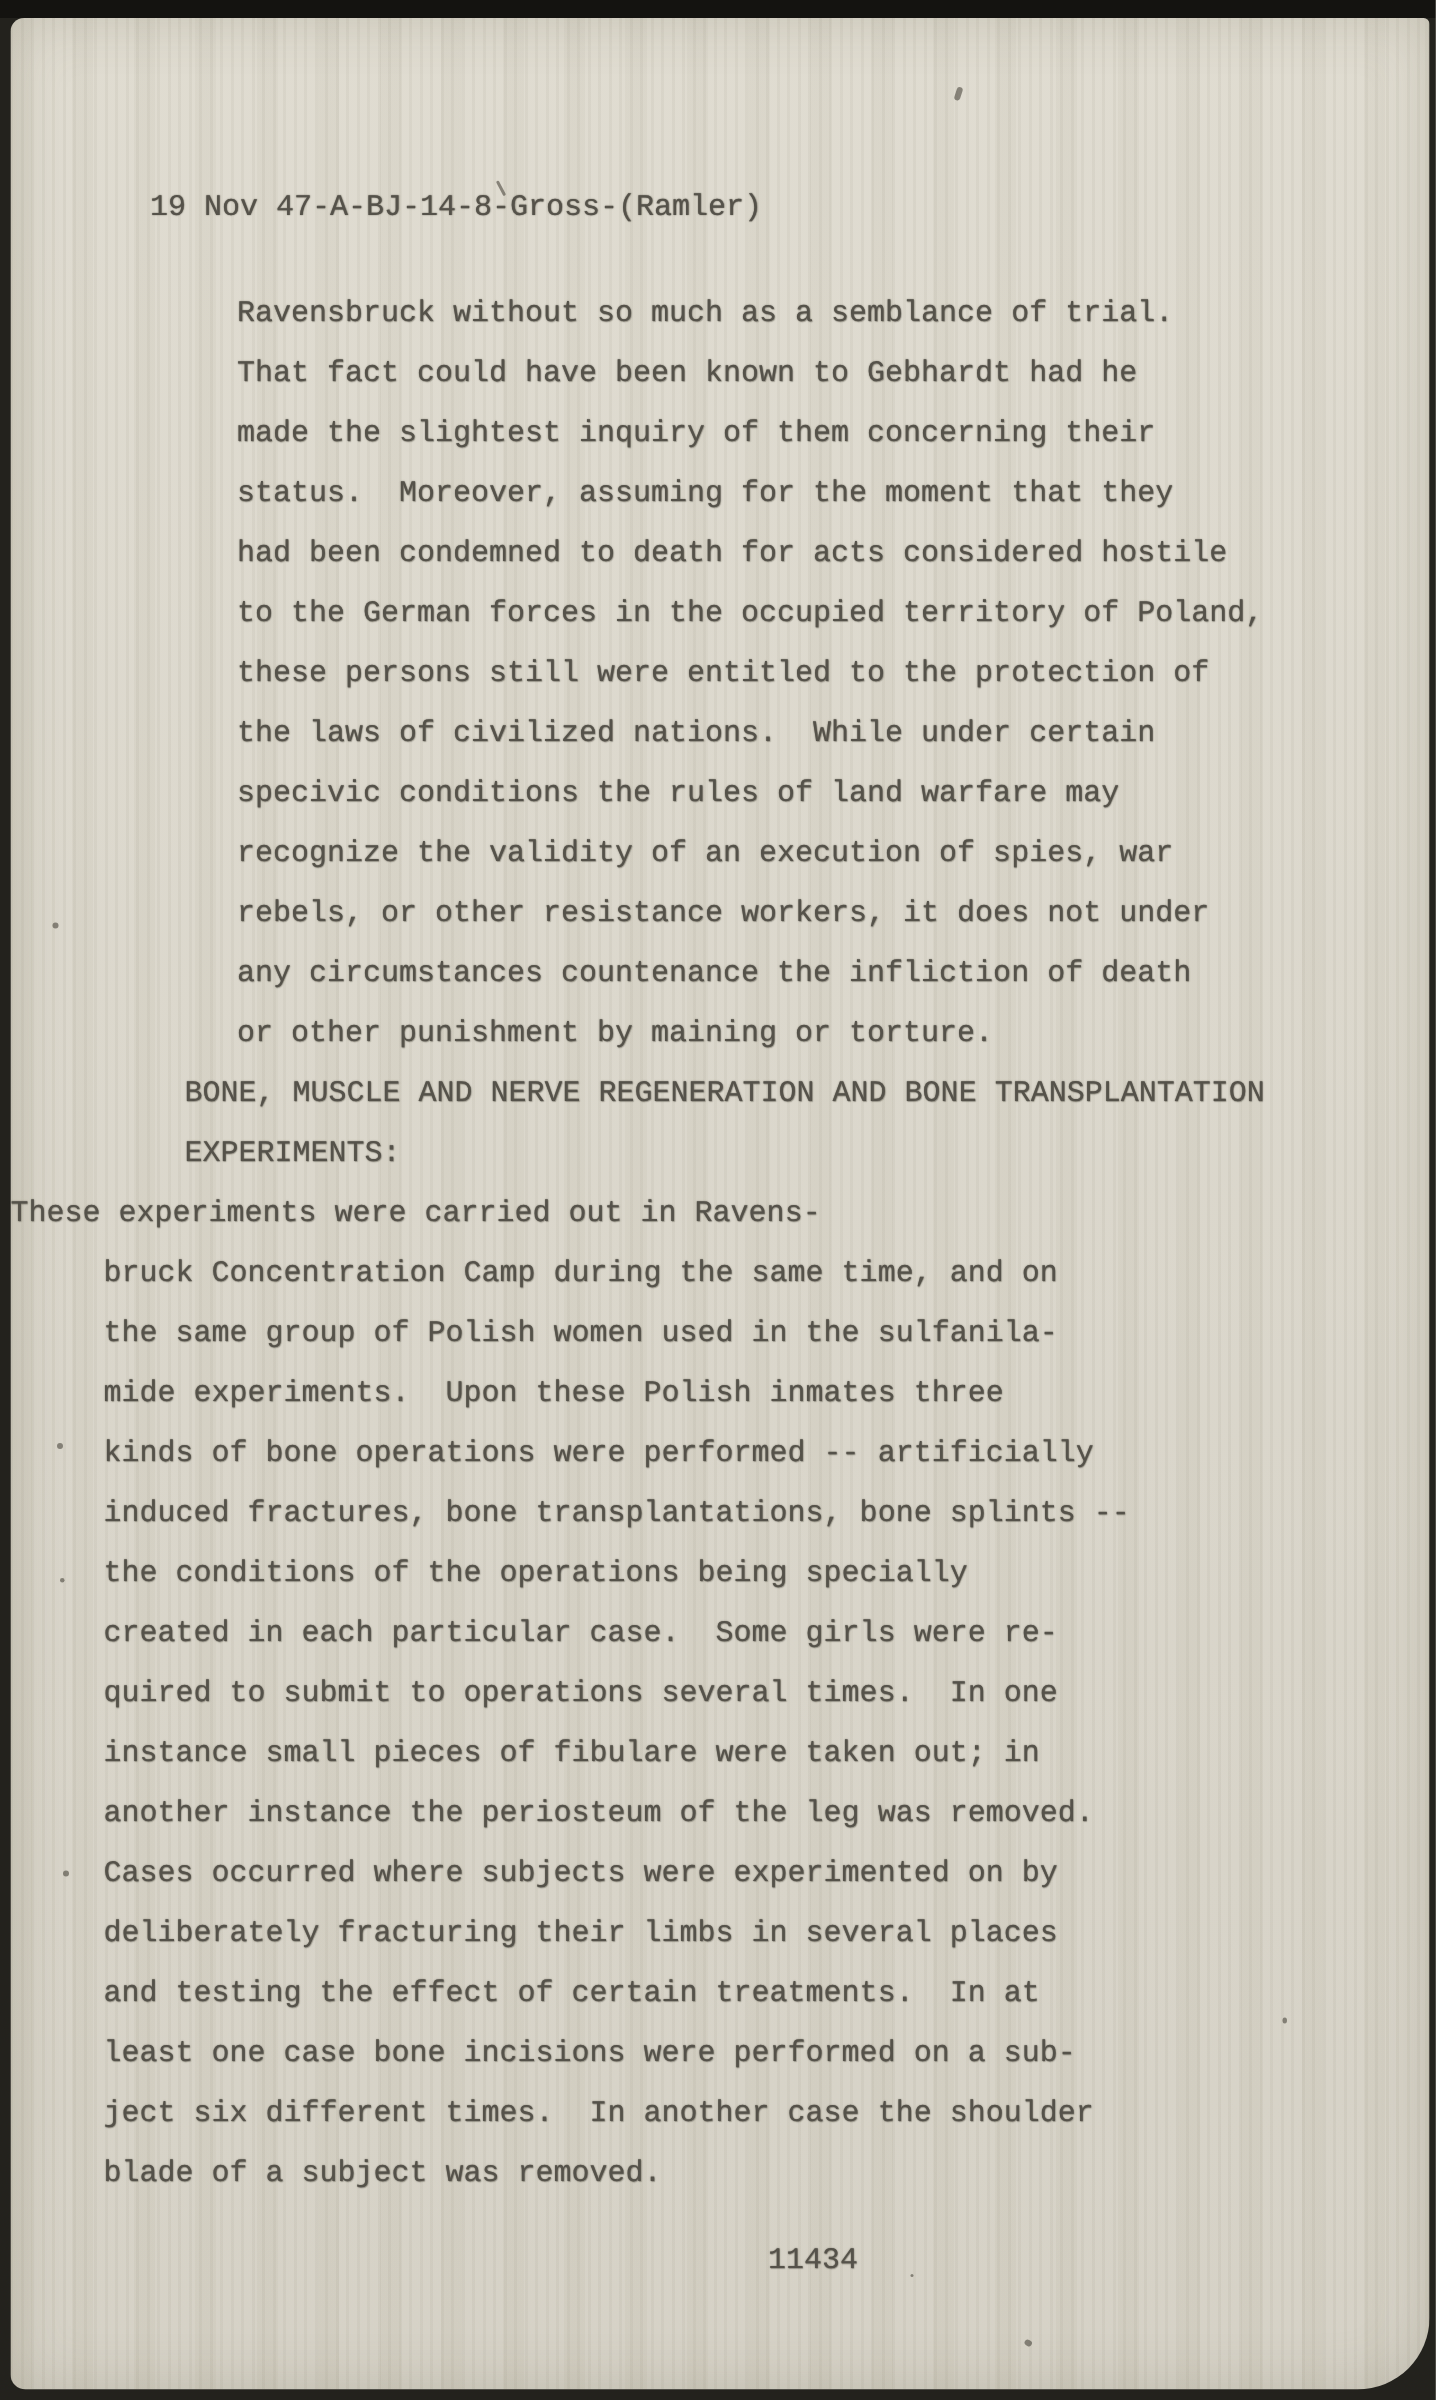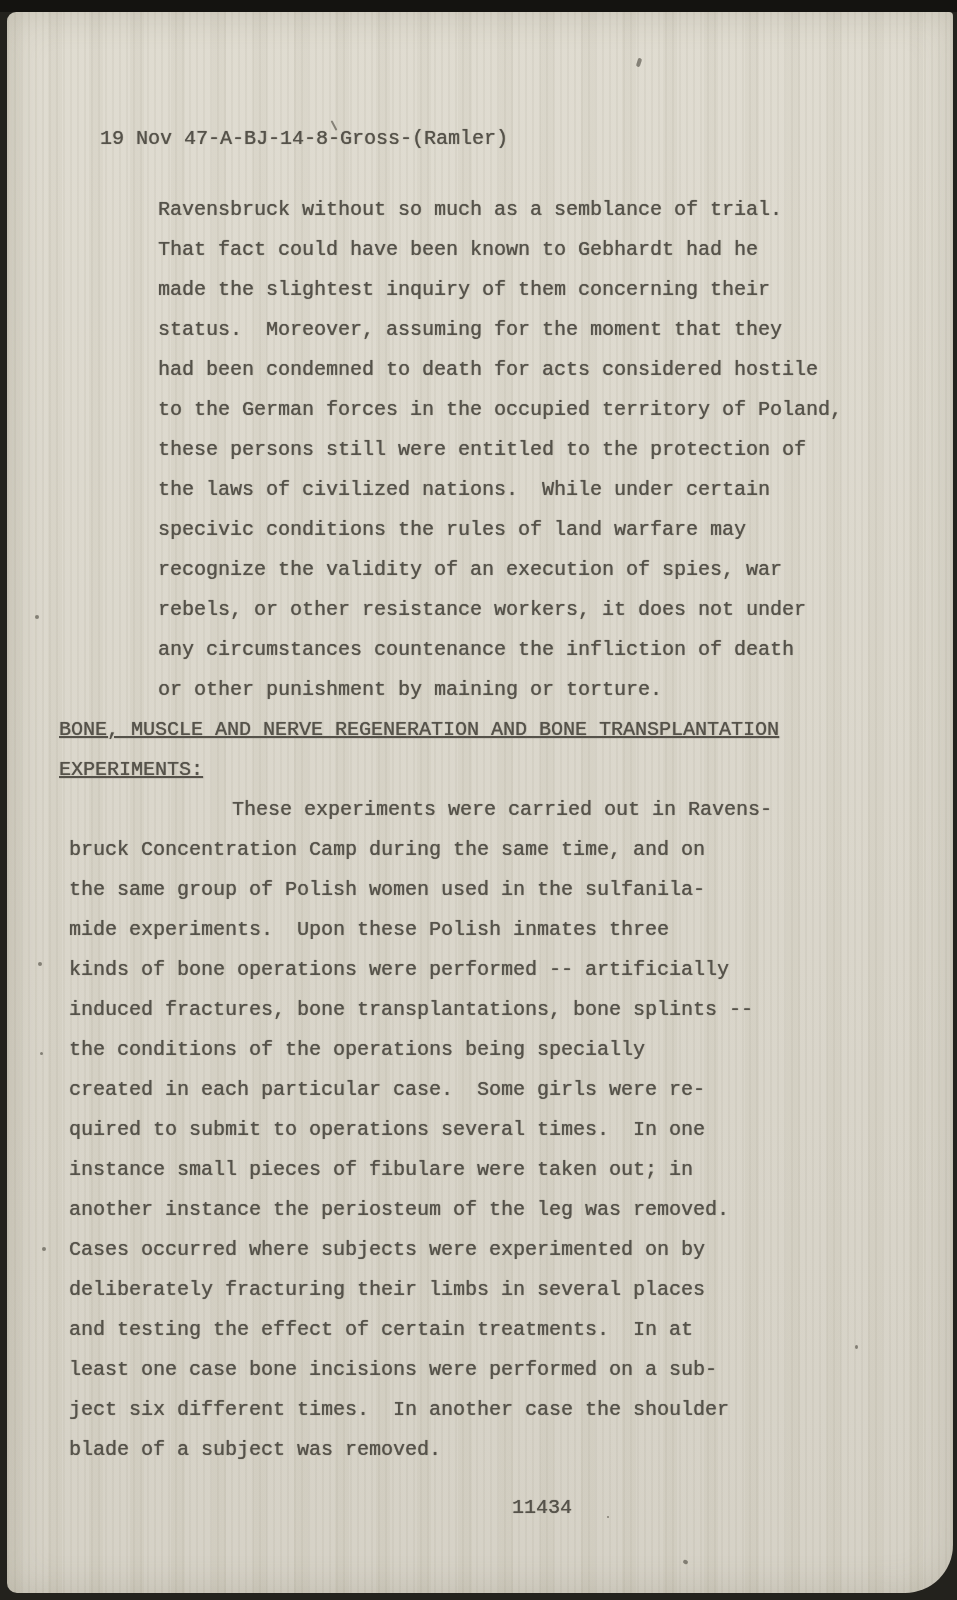--- a/index.html
+++ b/index.html
@@ -37,22 +37,22 @@
   }
   .header-block {
     position: absolute; left: 93px; top: 64px;
     line-height: 25px;
   }
   .body-block {
     position: absolute; left: 0; top: 146px; width: 901px; margin-top: 32px;
   }
   .line { line-height: 40px; height: 40px; }
   .line.p1      { padding-left: 151px; }
-  .line.head    { padding-left: 52px; text-decoration: underline;  }
-  .line.p2first { padding-left: 225px; }
+  .line.head    { padding-left: 116px;  }
+  .line.p2first { }
   .line.p2      { padding-left: 62px; }
   .page-number {
     position: absolute; left: 505px; top: 1462px;
     line-height: 30px;
     margin-top: 19px;
   }
   .speck {
     position: absolute;
     background: rgba(62,59,50,0.55);
     border-radius: 50%;

